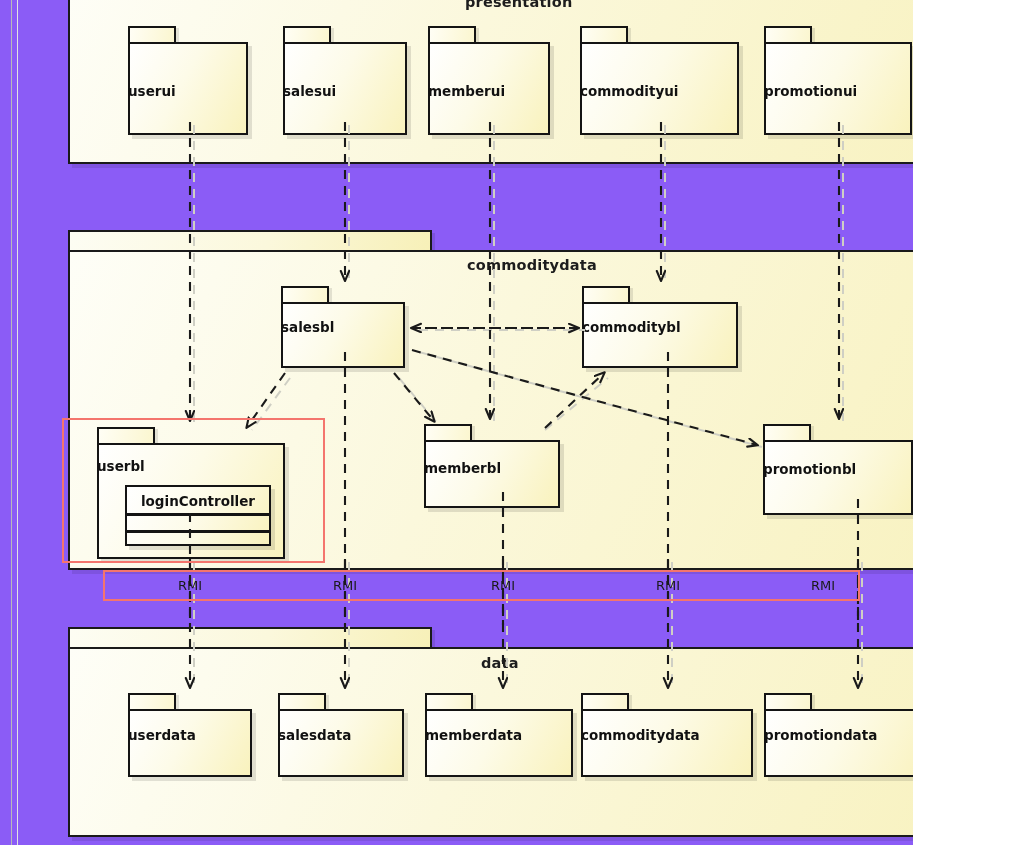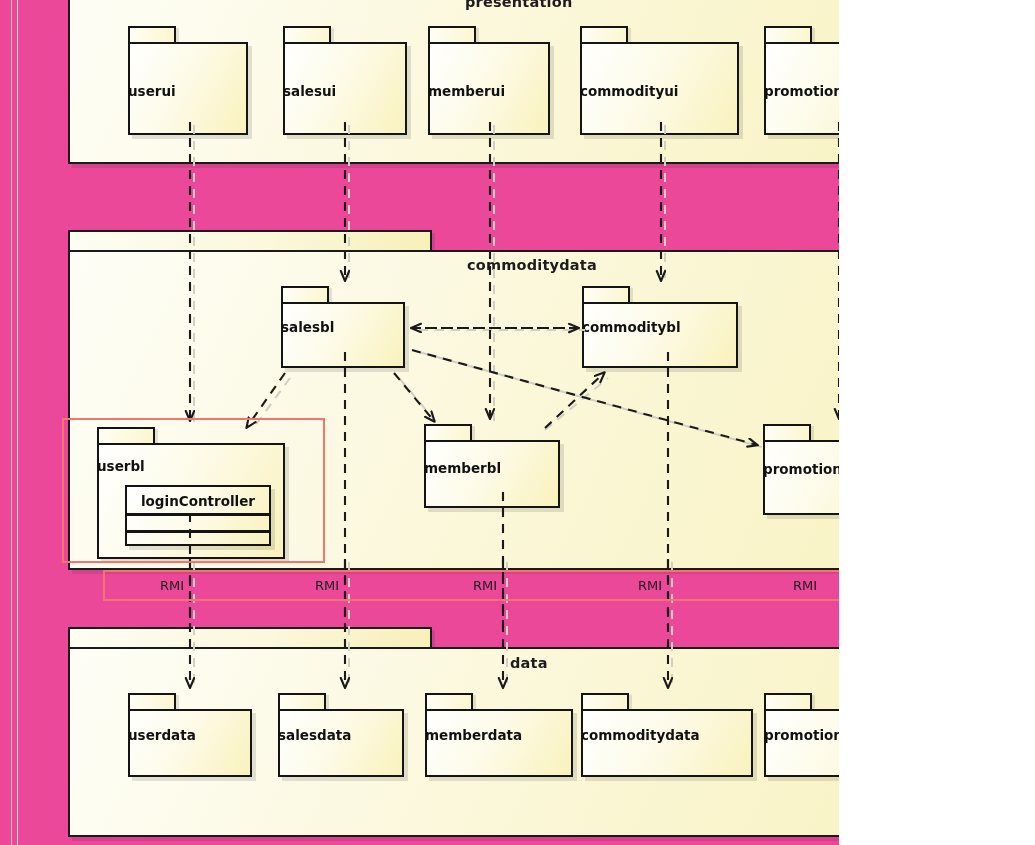--- a/index.html
+++ b/index.html
@@ -1,17 +1,17 @@
 <!DOCTYPE html>
 <html><head>
 <meta charset="utf-8">
 <style>
   html,body{margin:0;padding:0;background:#ffffff;}
   body{font-family:"DejaVu Sans","Liberation Sans",sans-serif;}
-  #stage{position:relative;width:839px;height:845px;overflow:hidden;background:#ec4899;}
+  #stage{position:relative;width:913px;height:845px;overflow:hidden;background:#8b5cf6;}
 
   
   .guide{position:absolute;top:0;height:845px;width:1px;background:#b9b9b9;}
   .guide.soft{background:#e2e2e2;}
 
   
   .layer{position:absolute;box-sizing:border-box;}
   .layer .tab{
     position:absolute;box-sizing:border-box;
     border:2.5px solid #1a1a1a;
@@ -54,21 +54,21 @@
     background:linear-gradient(118deg,#ffffff 0%,#fdfbe8 50%,#f9f2bd 100%);
     box-shadow:4px 4px 0 rgba(0,0,0,.11);}
   .clsbox .cname{position:absolute;left:0;width:100%;text-align:center;
     font-size:13.5px;font-weight:bold;color:#111;white-space:nowrap;}
   .clsbox .sep{position:absolute;left:0;width:100%;height:2.5px;background:#141414;}
 
   
   .redbox{position:absolute;box-sizing:border-box;border:2.5px solid #f4756d;background:transparent;}
 
   
-  .rmi{position:absolute;font-size:13px;color:#1a1a1a;white-space:nowrap;}
+  .rmi{position:absolute;font-size:13px;color:#1a1a1a;text-align:center;white-space:nowrap;}
 
   
   #wires{position:absolute;left:0;top:0;width:1035px;height:845px;pointer-events:none;}
 </style>
 </head>
 <body>
 
 <div id="stage">
 
   <div class="guide" style="left:11px;"></div>
@@ -149,21 +149,21 @@
 
   <div class="pkg" style="left:763px;top:424px;">
     <div class="ptab" style="width:48px;height:18px;"></div>
     <div class="pbody" style="top:16px;width:150px;height:75px;"></div>
     <div class="pname" style="top:37px;">promotionbl</div>
   </div>
 
   <div class="layer">
     <div class="tab" style="left:68px;top:627px;width:364px;height:22px;"></div>
     <div class="body" style="left:68px;top:647px;width:900px;height:190px;"></div>
-    <div class="layer-title" style="left:510px;top:655px;">data</div>
+    <div class="layer-title" style="left:481px;top:655px;">data</div>
   </div>
 
   <div class="pkg" style="left:128px;top:693px;">
     <div class="ptab" style="width:48px;height:18px;"></div>
     <div class="pbody" style="top:16px;width:124px;height:68px;"></div>
     <div class="pname" style="top:34px;">userdata</div>
   </div>
 
   <div class="pkg" style="left:278px;top:693px;">
     <div class="ptab" style="width:48px;height:18px;"></div>

